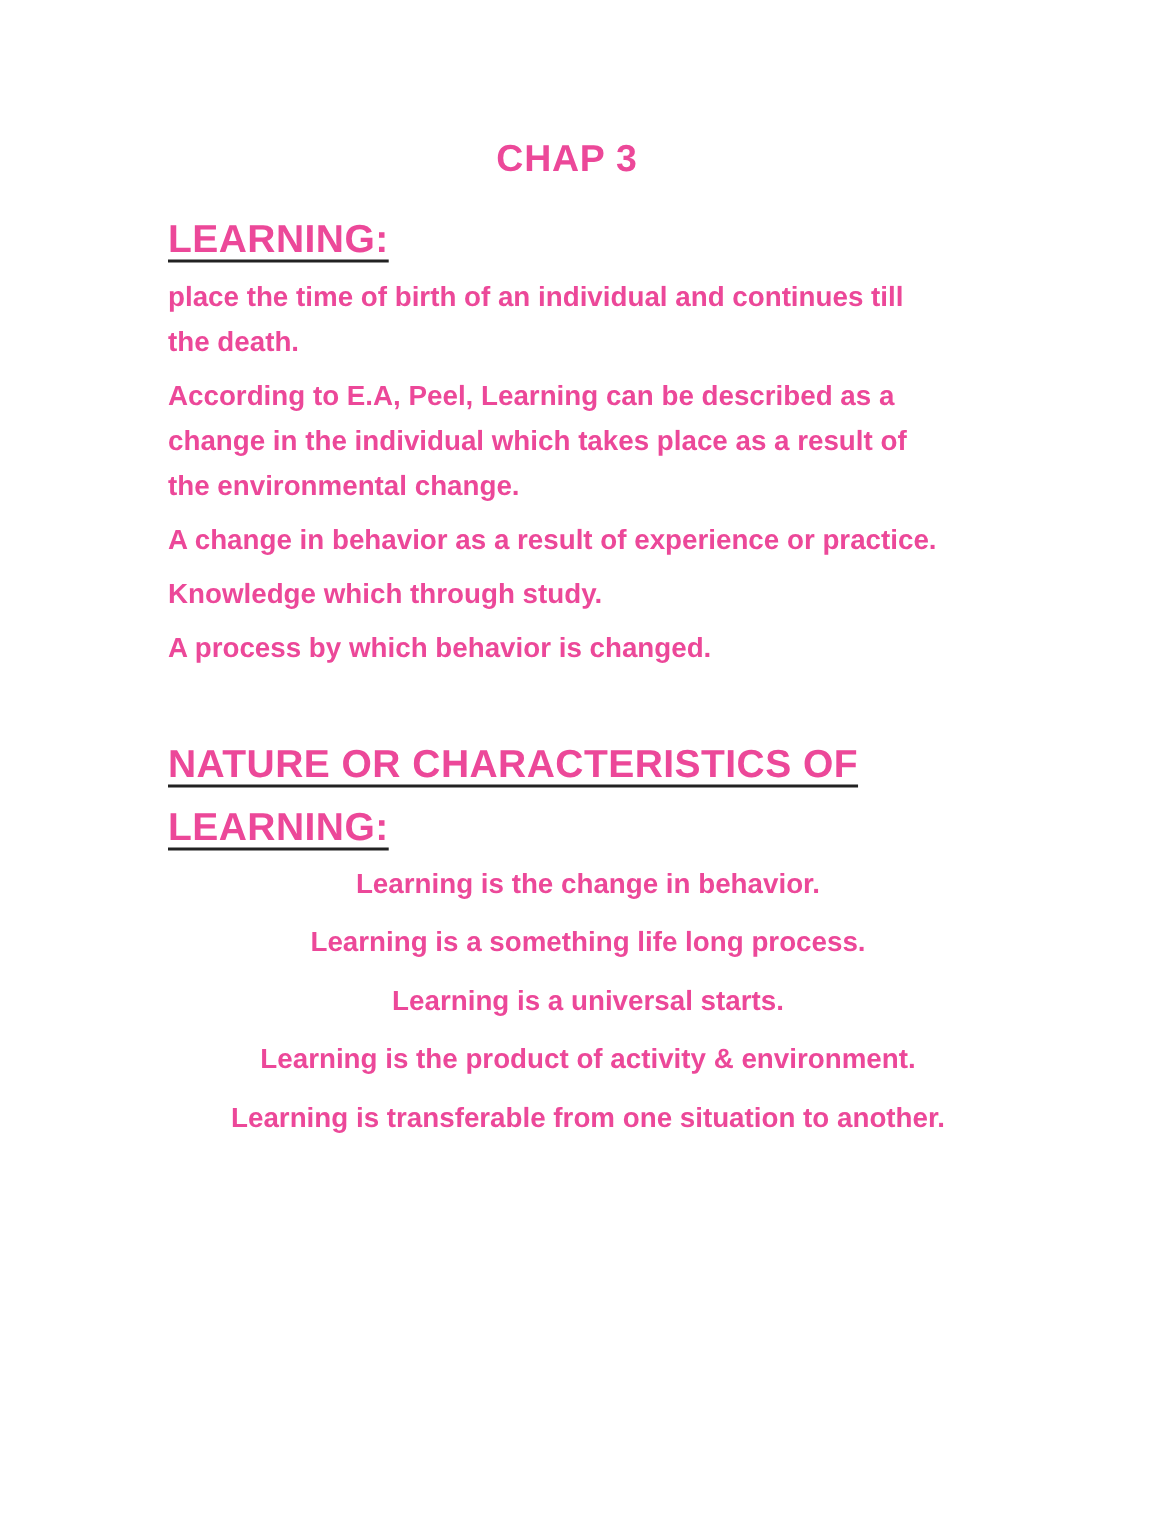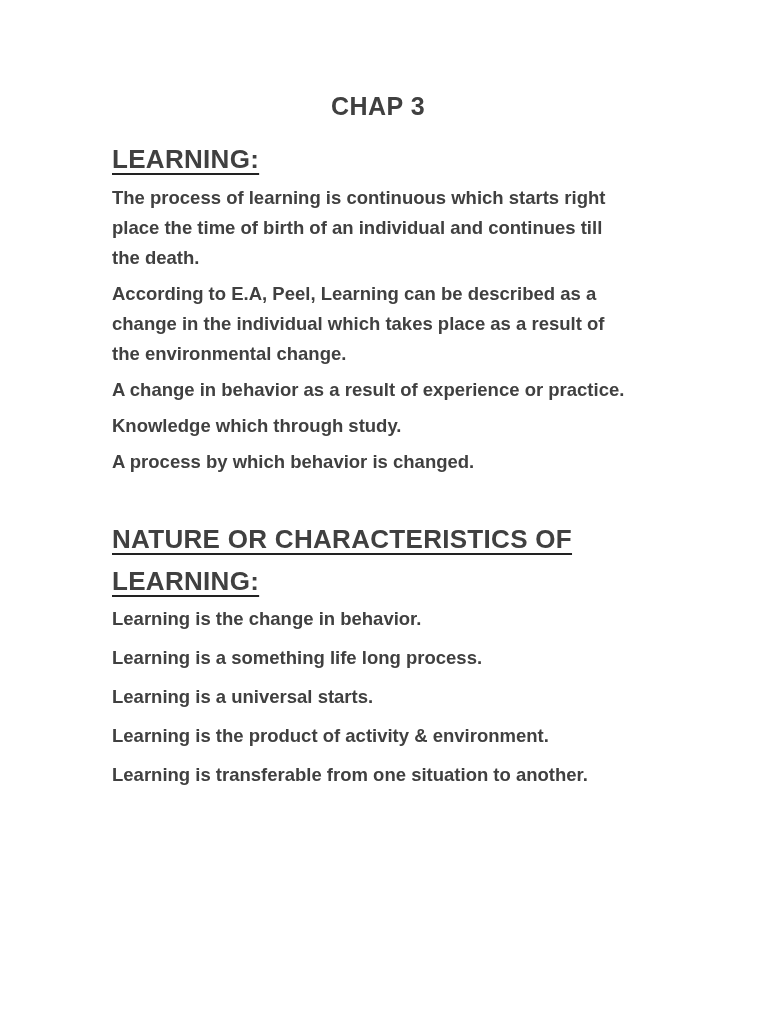--- a/index.html
+++ b/index.html
@@ -8,21 +8,21 @@
     background: #ffffff;
   }
   .page {
     position: relative;
     width: 768px;
     height: 1024px;
     background: #ffffff;
     overflow: hidden;
     font-family: "Liberation Sans", sans-serif;
     font-weight: 700;
-    color: #404040;
+    color: #ec4899;
   }
   .content {
     position: absolute;
     left: 112px;
     top: 90px;
     right: 96px;
   }
   .chapter-title {
     font-size: 25px;
     line-height: 32px;
@@ -51,39 +51,39 @@
   }
   .para {
     font-size: 18.5px;
     line-height: 30px;
     margin: 0 0 6px 0;
   }
   .list-para {
     font-size: 18.5px;
     line-height: 30px;
     margin: 0 0 9px 0;
+    text-align: center;
   }
   .line {
     white-space: nowrap;
   }
 </style>
 </head>
 <body>
 
 <div class="page">
   <div class="content">
 
     <div class="chapter-title">CHAP 3</div>
 
     <div class="section-heading">
       <span class="u">LEARNING:</span>
     </div>
 
     <div class="para">
-      <div class="line">The process of learning is continuous which starts right</div>
       <div class="line">place the time of birth of an individual and continues till</div>
       <div class="line">the death.</div>
     </div>
 
     <div class="para">
       <div class="line">According to E.A, Peel, Learning can be described as a</div>
       <div class="line">change in the individual which takes place as a result of</div>
       <div class="line">the environmental change.</div>
     </div>
 

